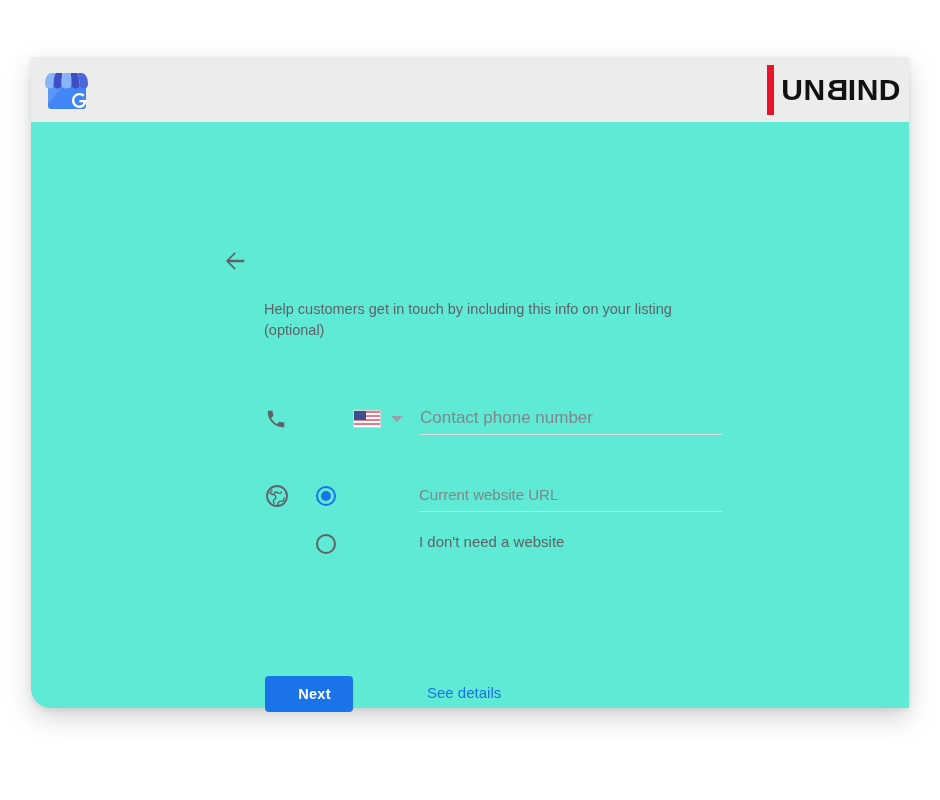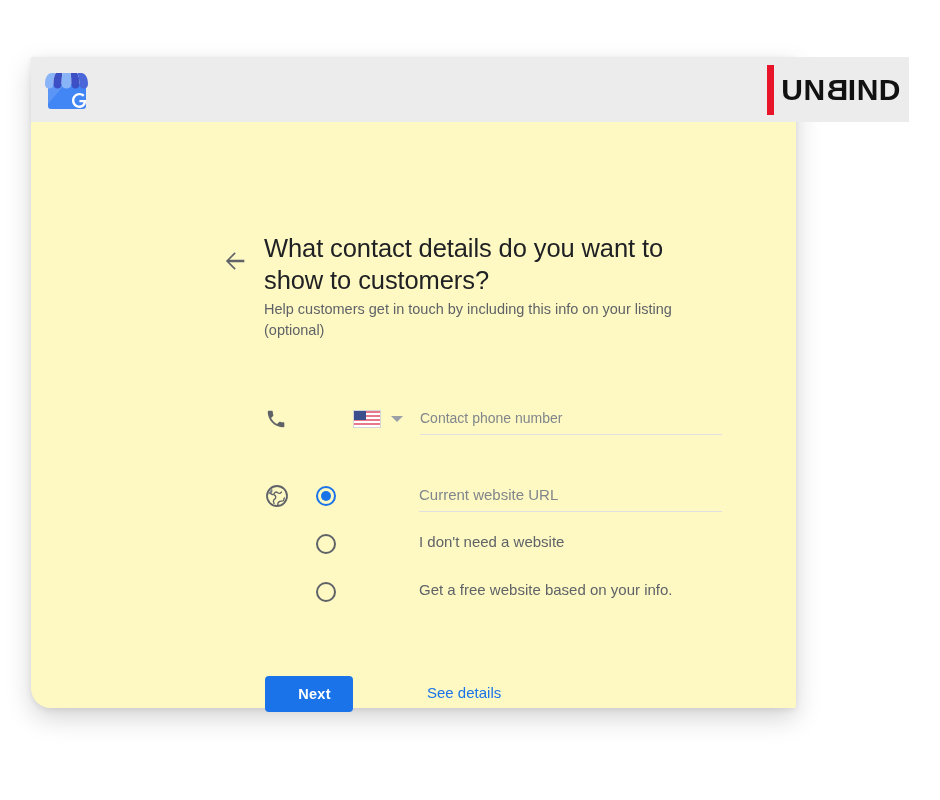--- a/index.html
+++ b/index.html
@@ -19,23 +19,23 @@
     width: 940px;
     height: 800px;
     background: #ffffff;
   }
 
   
   .card {
     position: absolute;
     left: 31px;
     top: 57px;
-    width: 765px;
+    width: 878px;
     height: 651px;
-    background: #fef9c3;
+    background: #5eead4;
     border-bottom-left-radius: 20px;
     border-bottom-right-radius: 2px;
     box-shadow: 0 10px 26px rgba(0,0,0,0.17), 0 2px 6px rgba(0,0,0,0.08);
   }
 
   
   .card-header {
     position: absolute;
     left: 0;
     top: 0;
@@ -195,21 +195,21 @@
   .phone-field {
     position: absolute;
     left: 155px;
     top: 0;
     width: 302px;
     height: 30px;
     border: none;
     border-bottom: 1px solid #e0e0e0;
     background: transparent;
     font-family: "Liberation Sans", sans-serif;
-    font-size: 14px;
+    font-size: 17px;
     color: #202124;
     outline: none;
     padding: 0 0 4px 0;
     box-sizing: border-box;
   }
   .phone-field::placeholder { color: #80868b; opacity: 1; }
 
   
   .globe-icon {
     position: absolute;
@@ -353,21 +353,20 @@
     </div>
 
     <div class="content">
 
       <div class="back-arrow">
         <svg width="28" height="28" viewBox="0 0 24 24">
           <path d="M20 11 H7.2 L12.6 5.6 L11.6 4.6 L4.2 12 L11.6 19.4 L12.6 18.4 L7.2 13 H20 Z" fill="#5f6368"></path>
         </svg>
       </div>
 
-      <div class="headline">What contact details do you want to show to customers?</div>
 
       <div class="subhead">Help customers get in touch by including this info on your listing (optional)</div>
 
       <div class="phone-row">
         <div class="phone-icon">
           <svg width="22" height="22" viewBox="0 0 24 24">
             <path d="M6.6 10.8 c1.4 2.8 3.8 5.1 6.6 6.6 l2.2-2.2 c0.3-0.3 0.7-0.4 1-0.2 1.2 0.4 2.4 0.6 3.7 0.6 0.6 0 1 0.4 1 1 V20 c0 0.6-0.4 1-1 1 C10.6 21 3 13.4 3 4 c0-0.6 0.4-1 1-1 h3.5 c0.6 0 1 0.4 1 1 0 1.3 0.2 2.5 0.6 3.7 0.1 0.3 0 0.7-0.2 1 Z" fill="#5f6368"></path>
           </svg>
         </div>
 
@@ -397,24 +396,20 @@
       <div class="opt opt-2">
         <div class="radio"></div>
         <div class="opt-label">I don't need a website</div>
       </div>
 
       <div class="opt opt-1">
         <div class="radio checked"></div>
         <input class="url-field" type="text" placeholder="Current website URL" style="">
       </div>
 
-      <div class="opt opt-3">
-        <div class="radio"></div>
-        <div class="opt-label">Get a free website based on your info.</div>
-      </div>
 
       <a class="see-details">See details</a>
 
       <button class="next-btn">Next</button>
 
     </div>
   </div>
 </div>
 
 </body></html>

